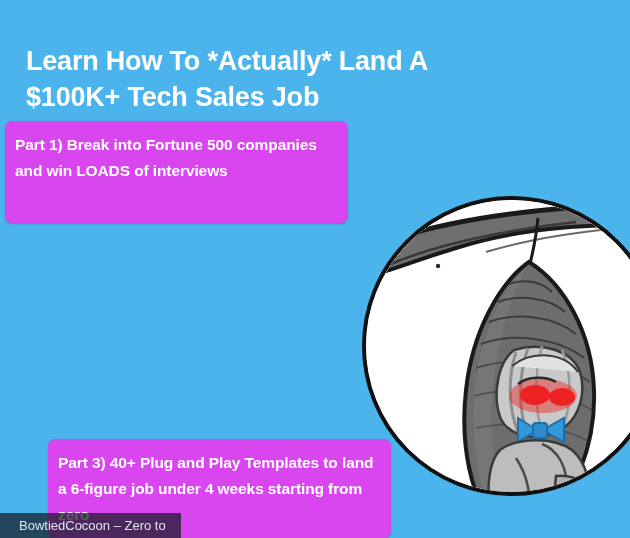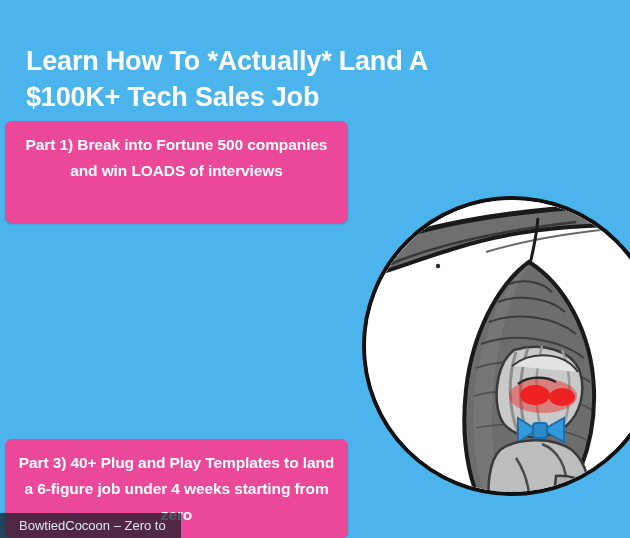--- a/index.html
+++ b/index.html
@@ -34,38 +34,37 @@
     letter-spacing: -0.2px;
     white-space: pre-line;
     margin-top: 29px;
   }
 
   
   .part-box {
     position: absolute;
     left: 5px;
     width: 343px;
-    background: #ec4899;
+    background: #d946ef;
     border-radius: 7px;
     box-sizing: border-box;
     padding: 11px 10px 8px 10px;
     box-shadow: 0 1px 2px rgba(0,0,0,0.25);
-    text-align: center;
   }
   .part-text {
     color: #ffffff;
     font-size: 15.5px;
     font-weight: bold;
     line-height: 26px;
     letter-spacing: -0.1px;
     white-space: pre-line;
   }
   #part-box-1 { top: 121px; height: 102px; }
   #part-box-2 { top: 282px; height: 102px; }
-  #part-box-3 { top: 439px; height: 99px; }
+  #part-box-3 { top: 439px; height: 99px; margin-left: 43px; }
 
   
   #avatar {
     position: absolute;
     left: 362px;
     top: 196px;
     width: 300px;
     height: 300px;
     border-radius: 50%;
     overflow: hidden;

